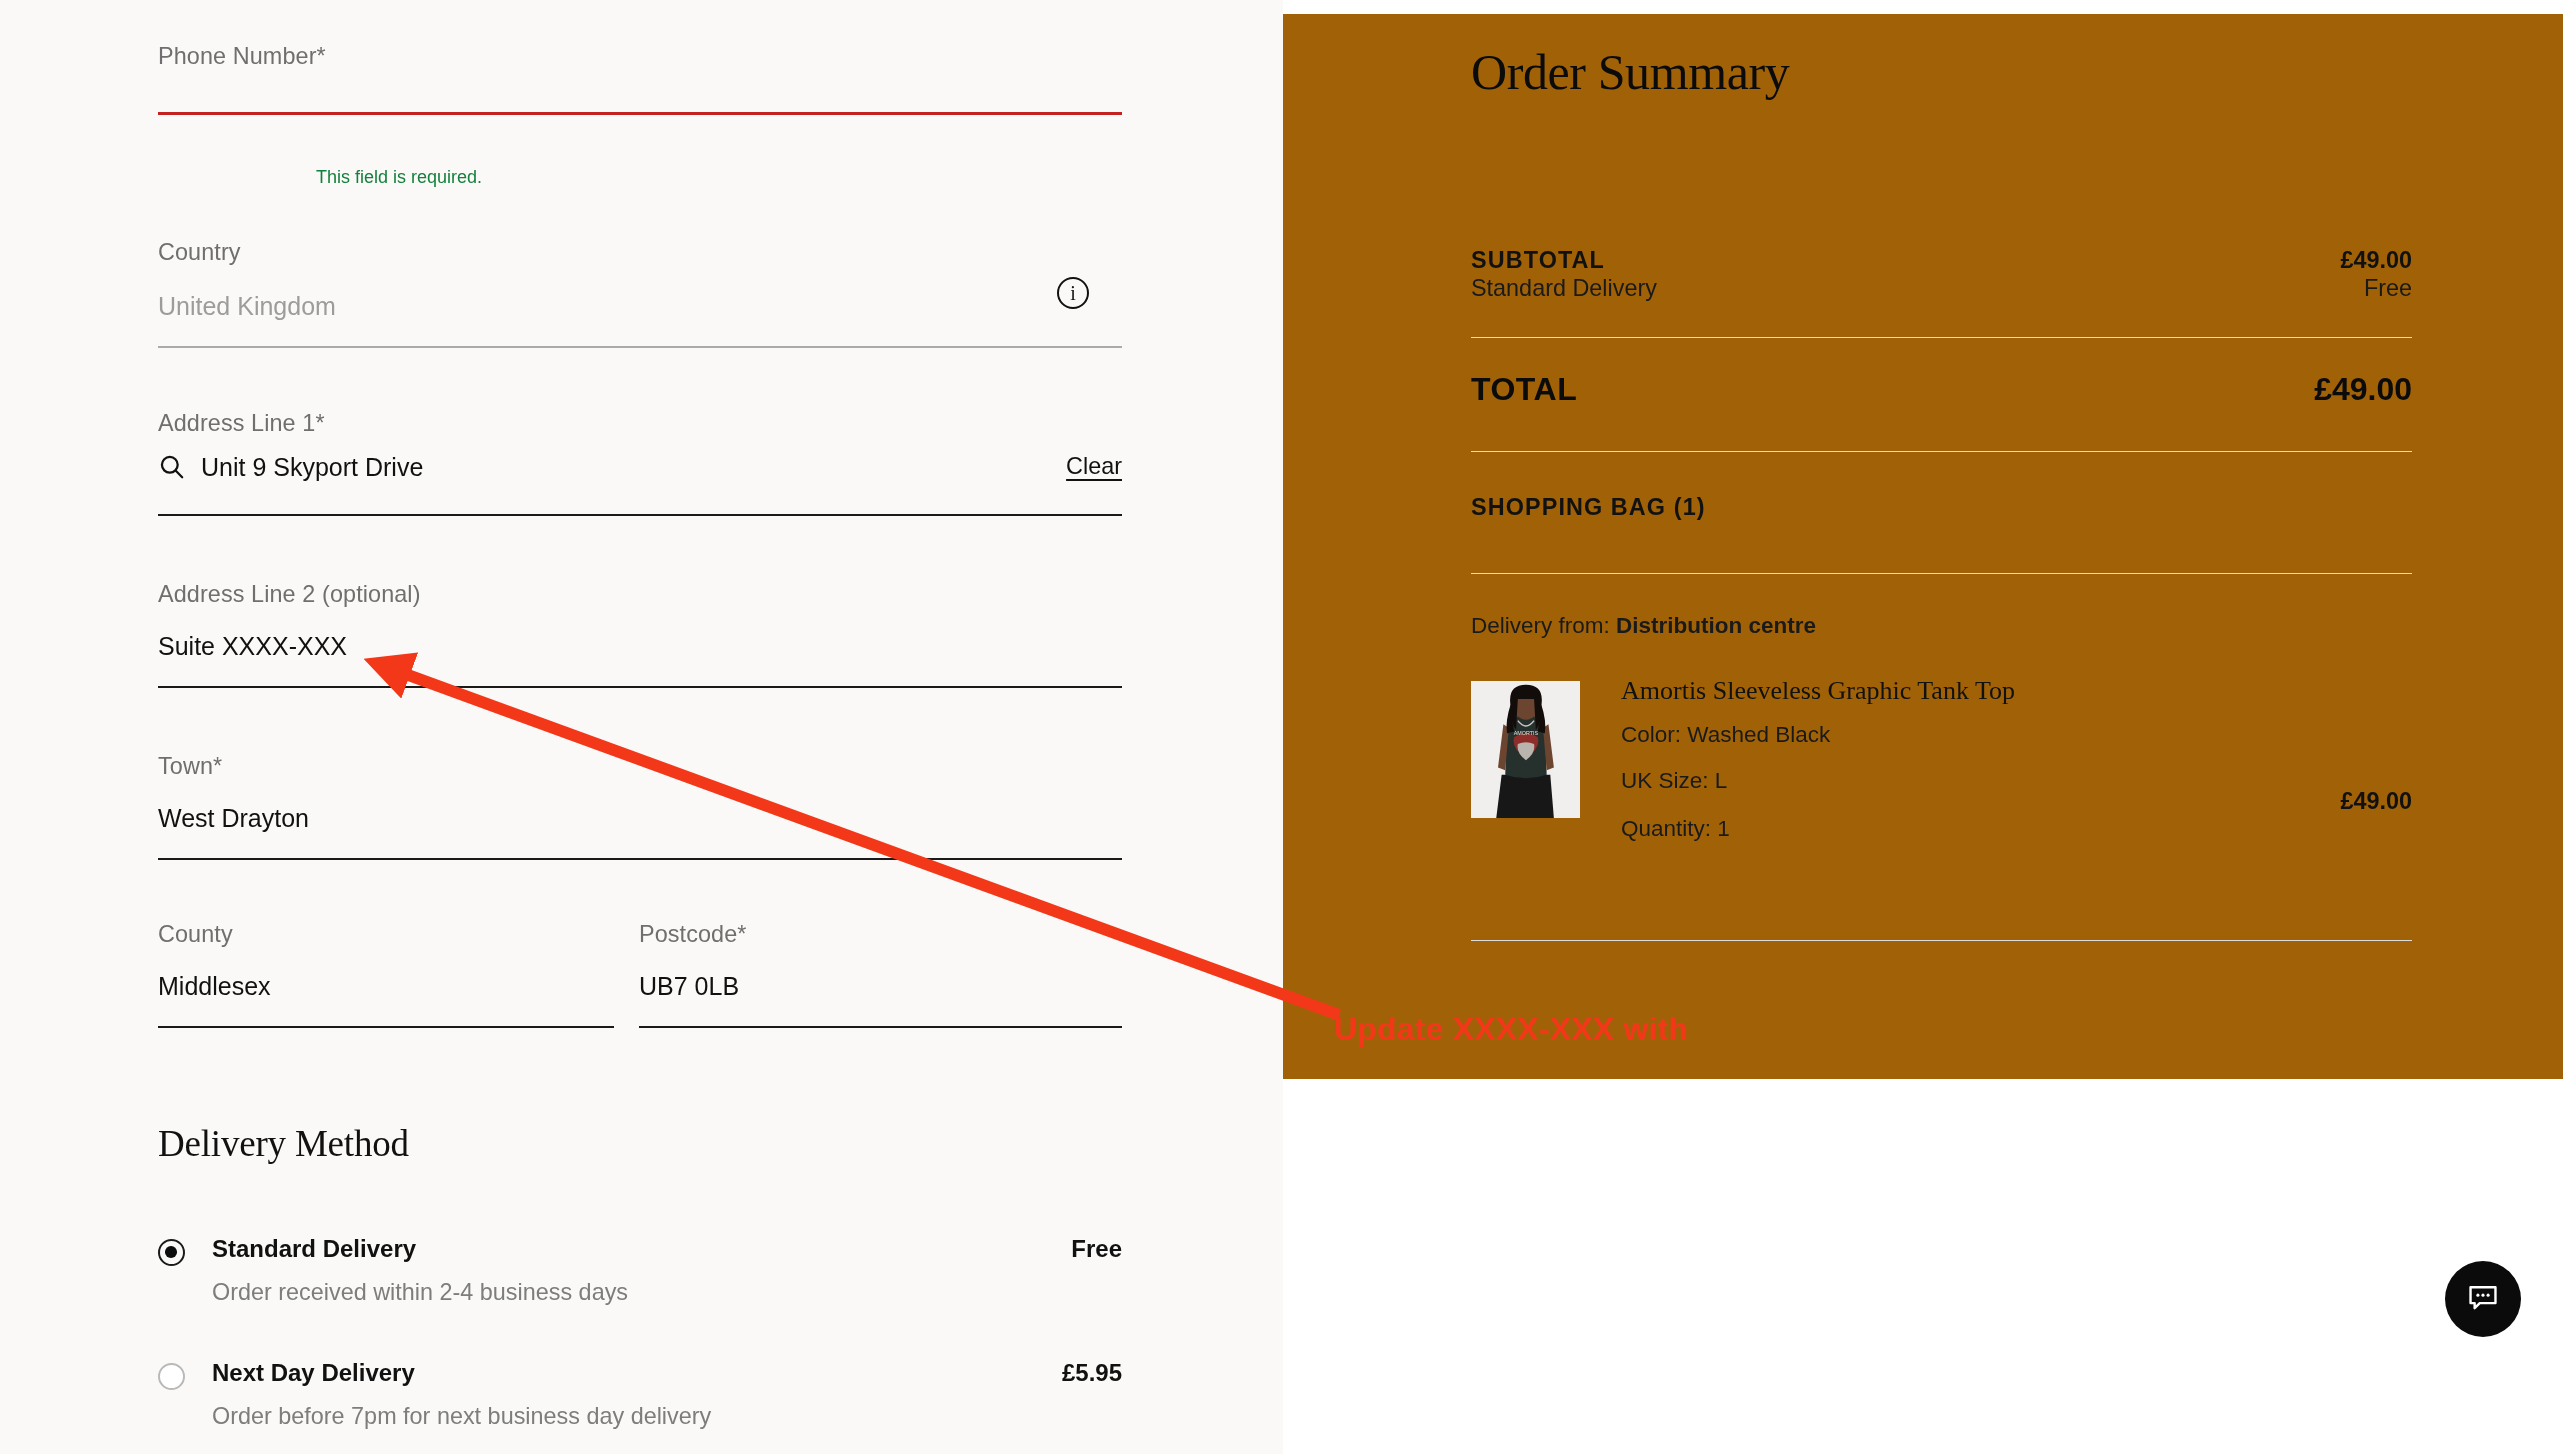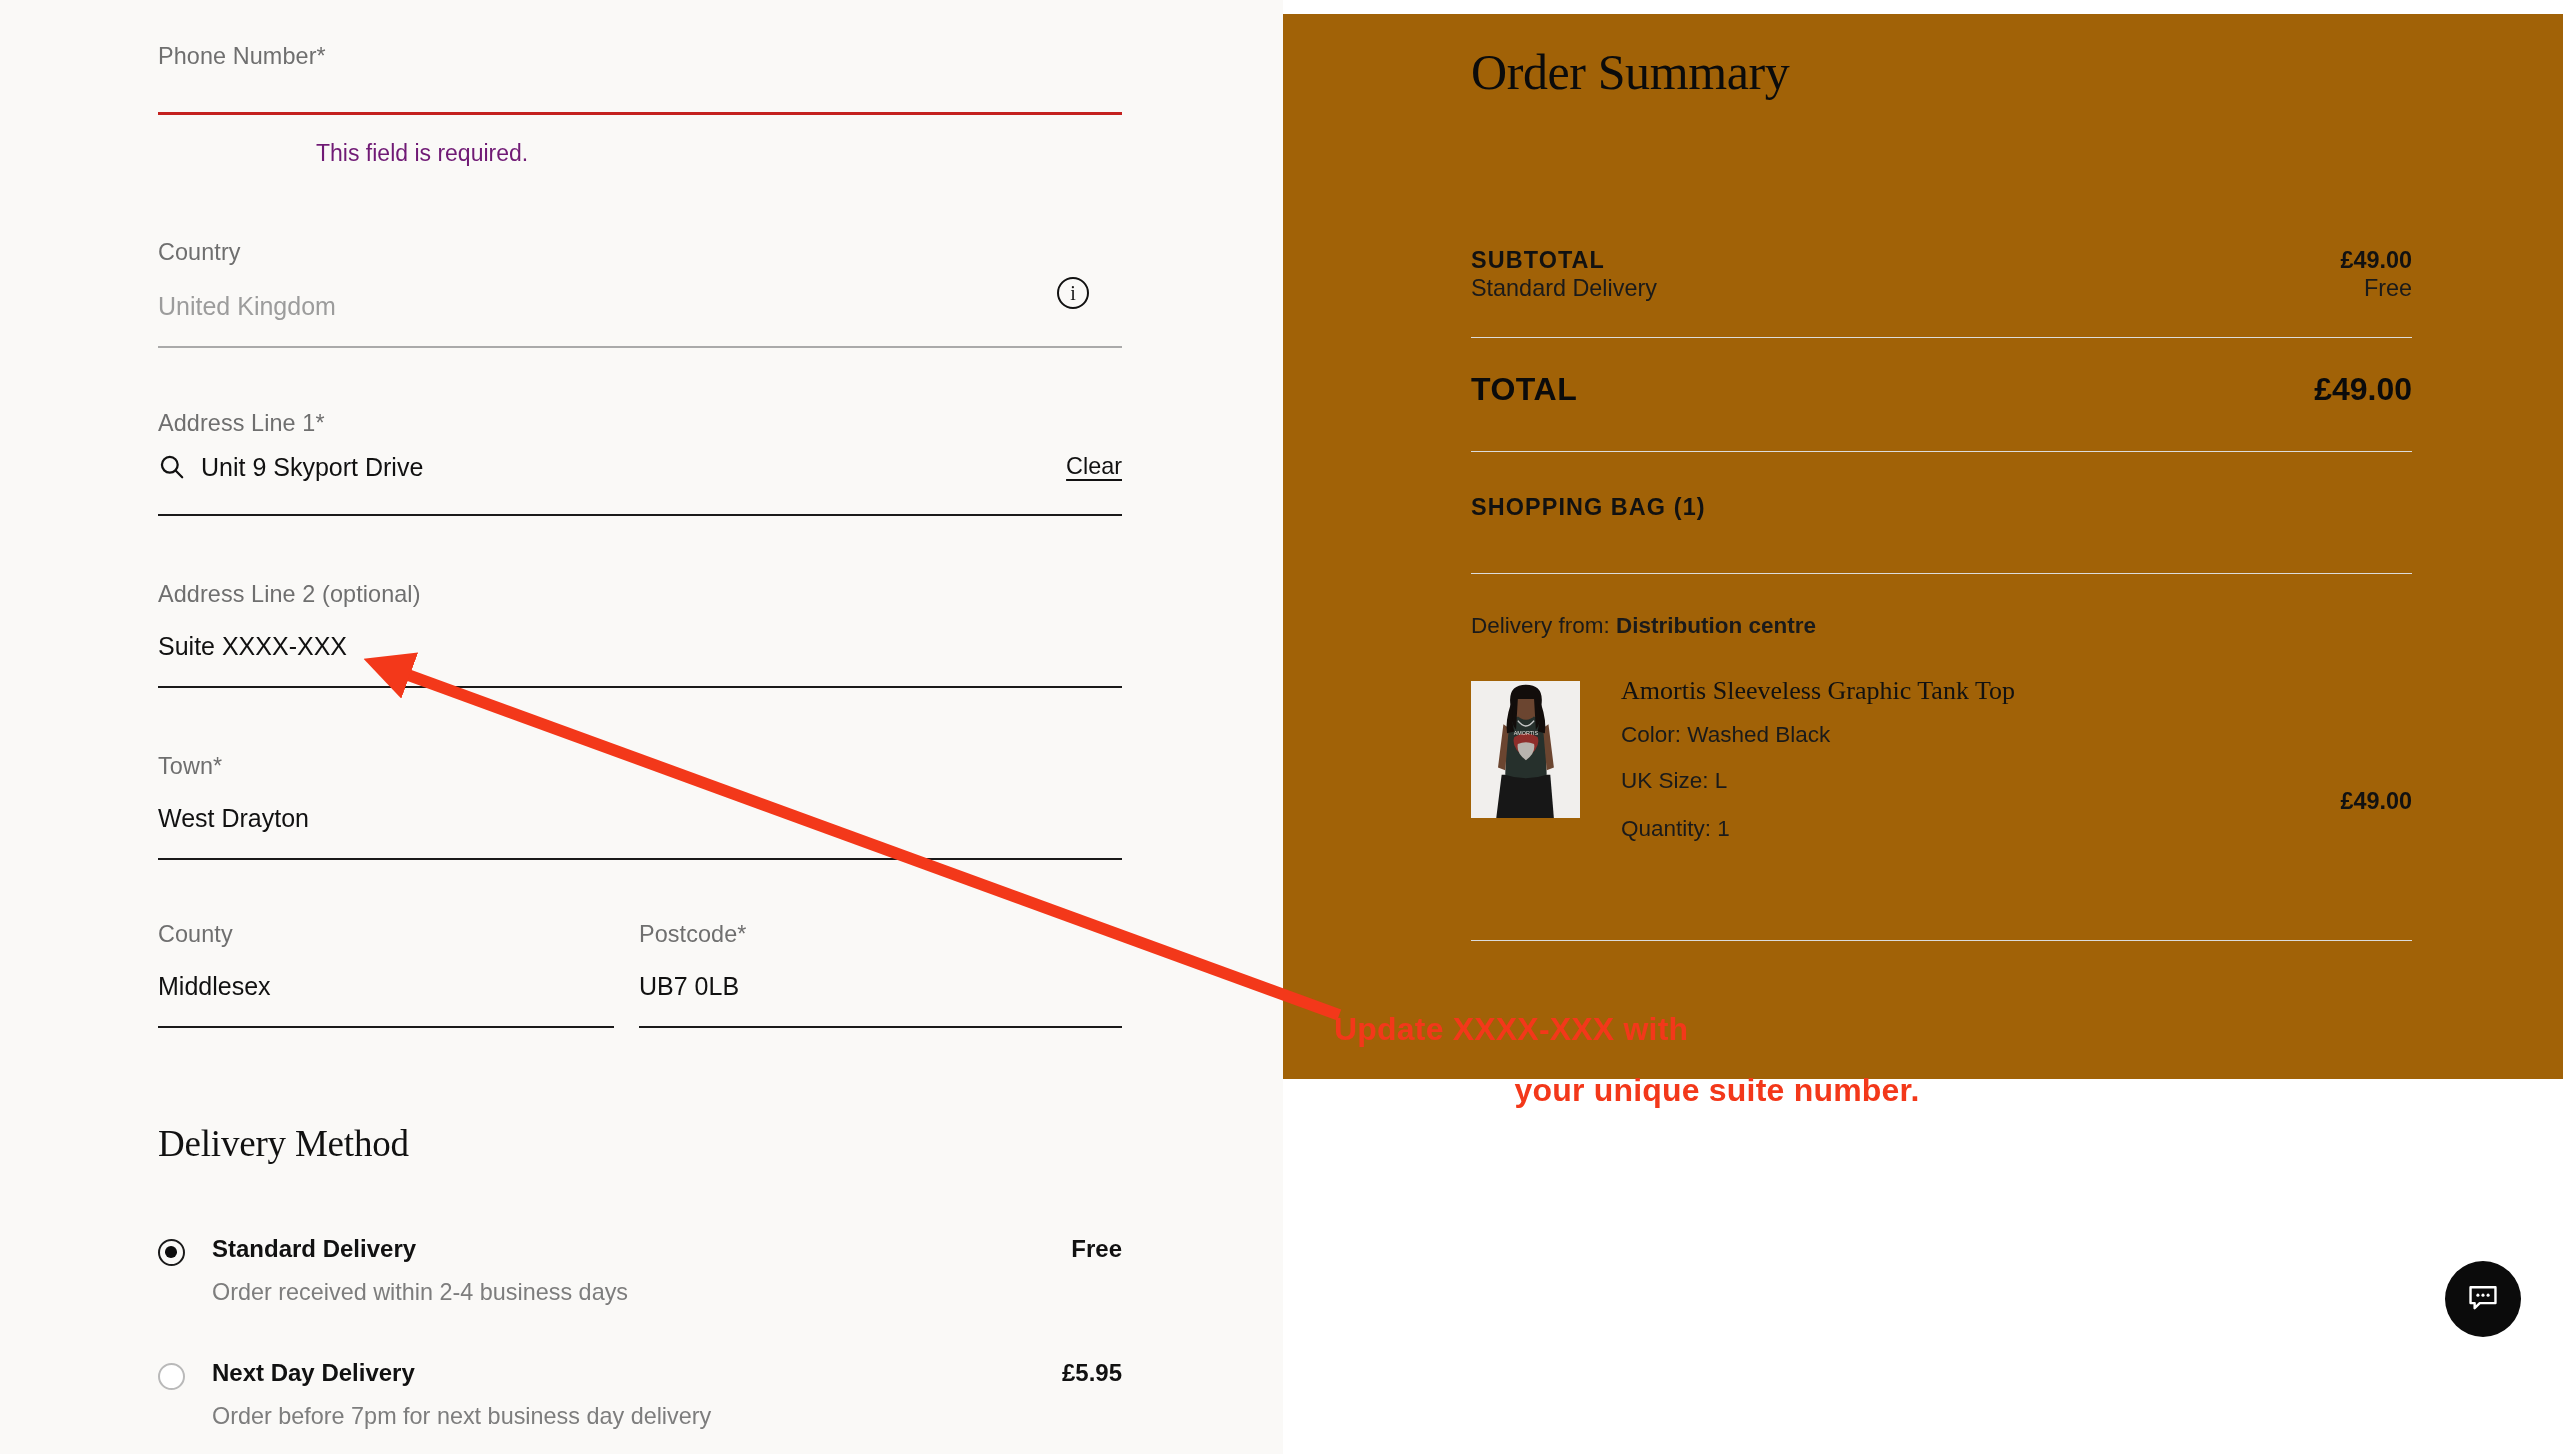--- a/index.html
+++ b/index.html
@@ -39,23 +39,24 @@
   .field-rule {
     position: absolute;
     height: 1.8px;
     background: #1a1a1a;
   }
   .field-rule.grey { background: #aaaaaa; height: 1.8px; }
   .field-rule.error { background: #c4211f; height: 2.7px; }
 
   .error-text {
     position: absolute;
-    font-size: 23px;
-    color: #701a75;
+    font-size: 18px;
+    color: #15803d;
     line-height: 27px;
+    margin-top: 24px;
   }
 
   .icon-info {
     position: absolute;
     width: 32px; height: 32px;
     border: 2.3px solid #111111;
     border-radius: 50%;
     display: flex; align-items: center; justify-content: center;
     font-size: 20px; color: #111111;
     font-family: "Liberation Serif", serif;
@@ -384,21 +385,20 @@
     <defs>
       <marker id="arrowhead" markerWidth="4.2" markerHeight="4.2" refX="1.2" refY="2.1" orient="auto">
         <polygon points="0,0 4.2,2.1 0,4.2" fill="#f3381a"></polygon>
       </marker>
     </defs>
     <line x1="1486" y1="1126" x2="440" y2="744" stroke="#f3381a" stroke-width="13" marker-end="url(#arrowhead)"></line>
   </svg>
 
   <div class="annot-text">
     <div>Update XXXX-XXX with</div>
-    <div>your unique suite number.</div>
   </div>
 
   <div class="chat-button">
     <span>
       <svg width="34" height="34" viewBox="0 0 24 24" fill="none" stroke="#ffffff" stroke-width="1.7">
         <path d="M3.2 4.4 h17.6 v11.2 h-11.1 l-3.6 3.6 v-3.6 h-2.9 z" stroke-linejoin="round"></path>
         <circle cx="8.4" cy="10" r="1.1" fill="#ffffff" stroke="none"></circle>
         <circle cx="12" cy="10" r="1.1" fill="#ffffff" stroke="none"></circle>
         <circle cx="15.6" cy="10" r="1.1" fill="#ffffff" stroke="none"></circle>
       </svg>

